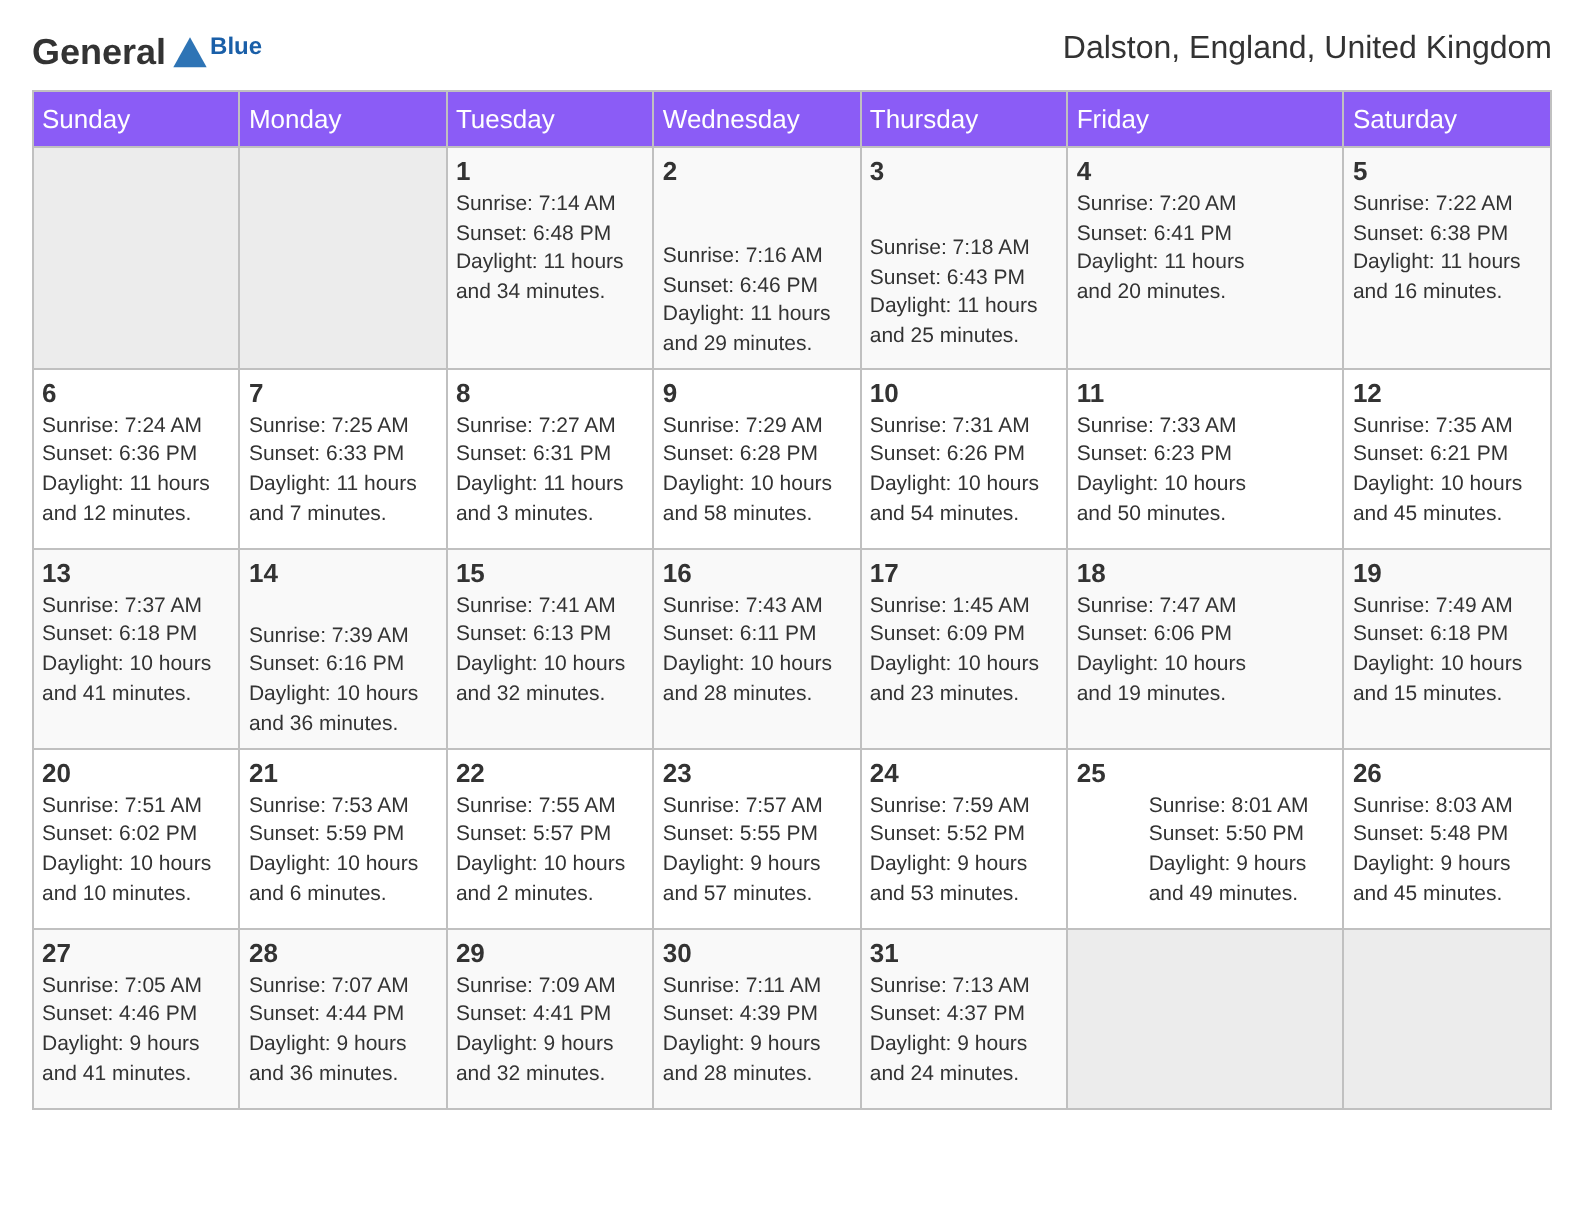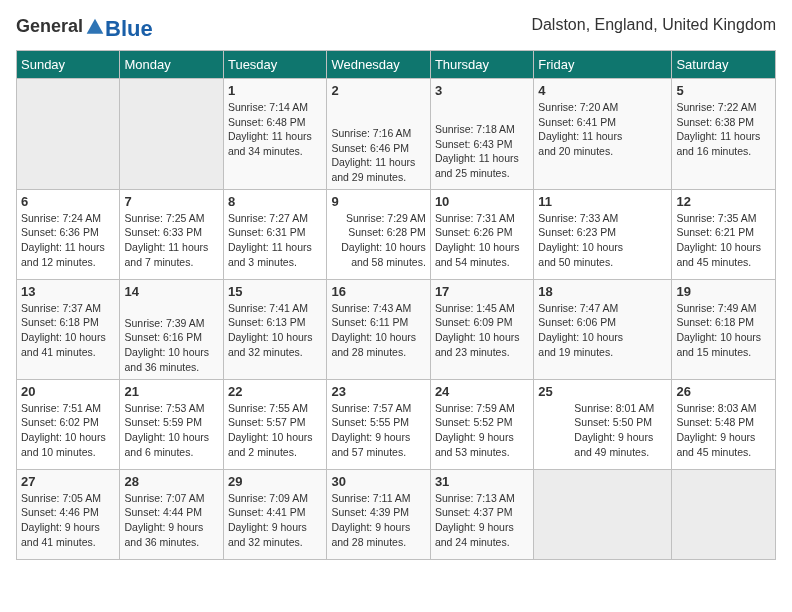--- a/index.html
+++ b/index.html
@@ -24,21 +24,21 @@
     .logo-text {
       display: flex;
       align-items: center;
     }
     .logo-general {
       font-size: 18px;
       font-weight: bold;
       color: #333;
     }
     .logo-blue {
-      font-size: 22px;
+      font-size: 12px;
       font-weight: bold;
       color: #1a5fa8;
     }
     .logo-icon {
       width: 20px;
       height: 20px;
       margin-left: 2px;
     }
     .title-block {
       text-align: right;
@@ -52,21 +52,21 @@
       font-size: 16px;
       color: #333;
       text-align: center;
     }
     table {
       width: 100%;
       border-collapse: collapse;
       font-size: 11px;
     }
     thead tr {
-      background-color: #0f766e;
+      background-color: #8b5cf6;
       color: #fff;
     }
     thead th {
       padding: 6px 4px;
       text-align: left;
       font-size: 13px;
       font-weight: normal;
       border: 1px solid #c0c0c0;
     }
     tbody tr {
@@ -187,21 +187,21 @@
         </td>
         <td>
           <span class="day-number">8</span>
           <div class="day-info" style="white-space: pre-line;">Sunrise: 7:27 AM
 Sunset: 6:31 PM
 Daylight: 11 hours
 and 3 minutes.</div>
         </td>
         <td>
           <span class="day-number">9</span>
-          <div class="day-info" style="white-space: pre-line; text-align: right;">Sunrise: 7:29 AM
+          <div class="day-info" style="white-space: pre-line;">Sunrise: 7:29 AM
 Sunset: 6:28 PM
 Daylight: 10 hours
 and 58 minutes.</div>
         </td>
         <td>
           <span class="day-number">10</span>
           <div class="day-info" style="white-space: pre-line;">Sunrise: 7:31 AM
 Sunset: 6:26 PM
 Daylight: 10 hours
 and 54 minutes.</div>

